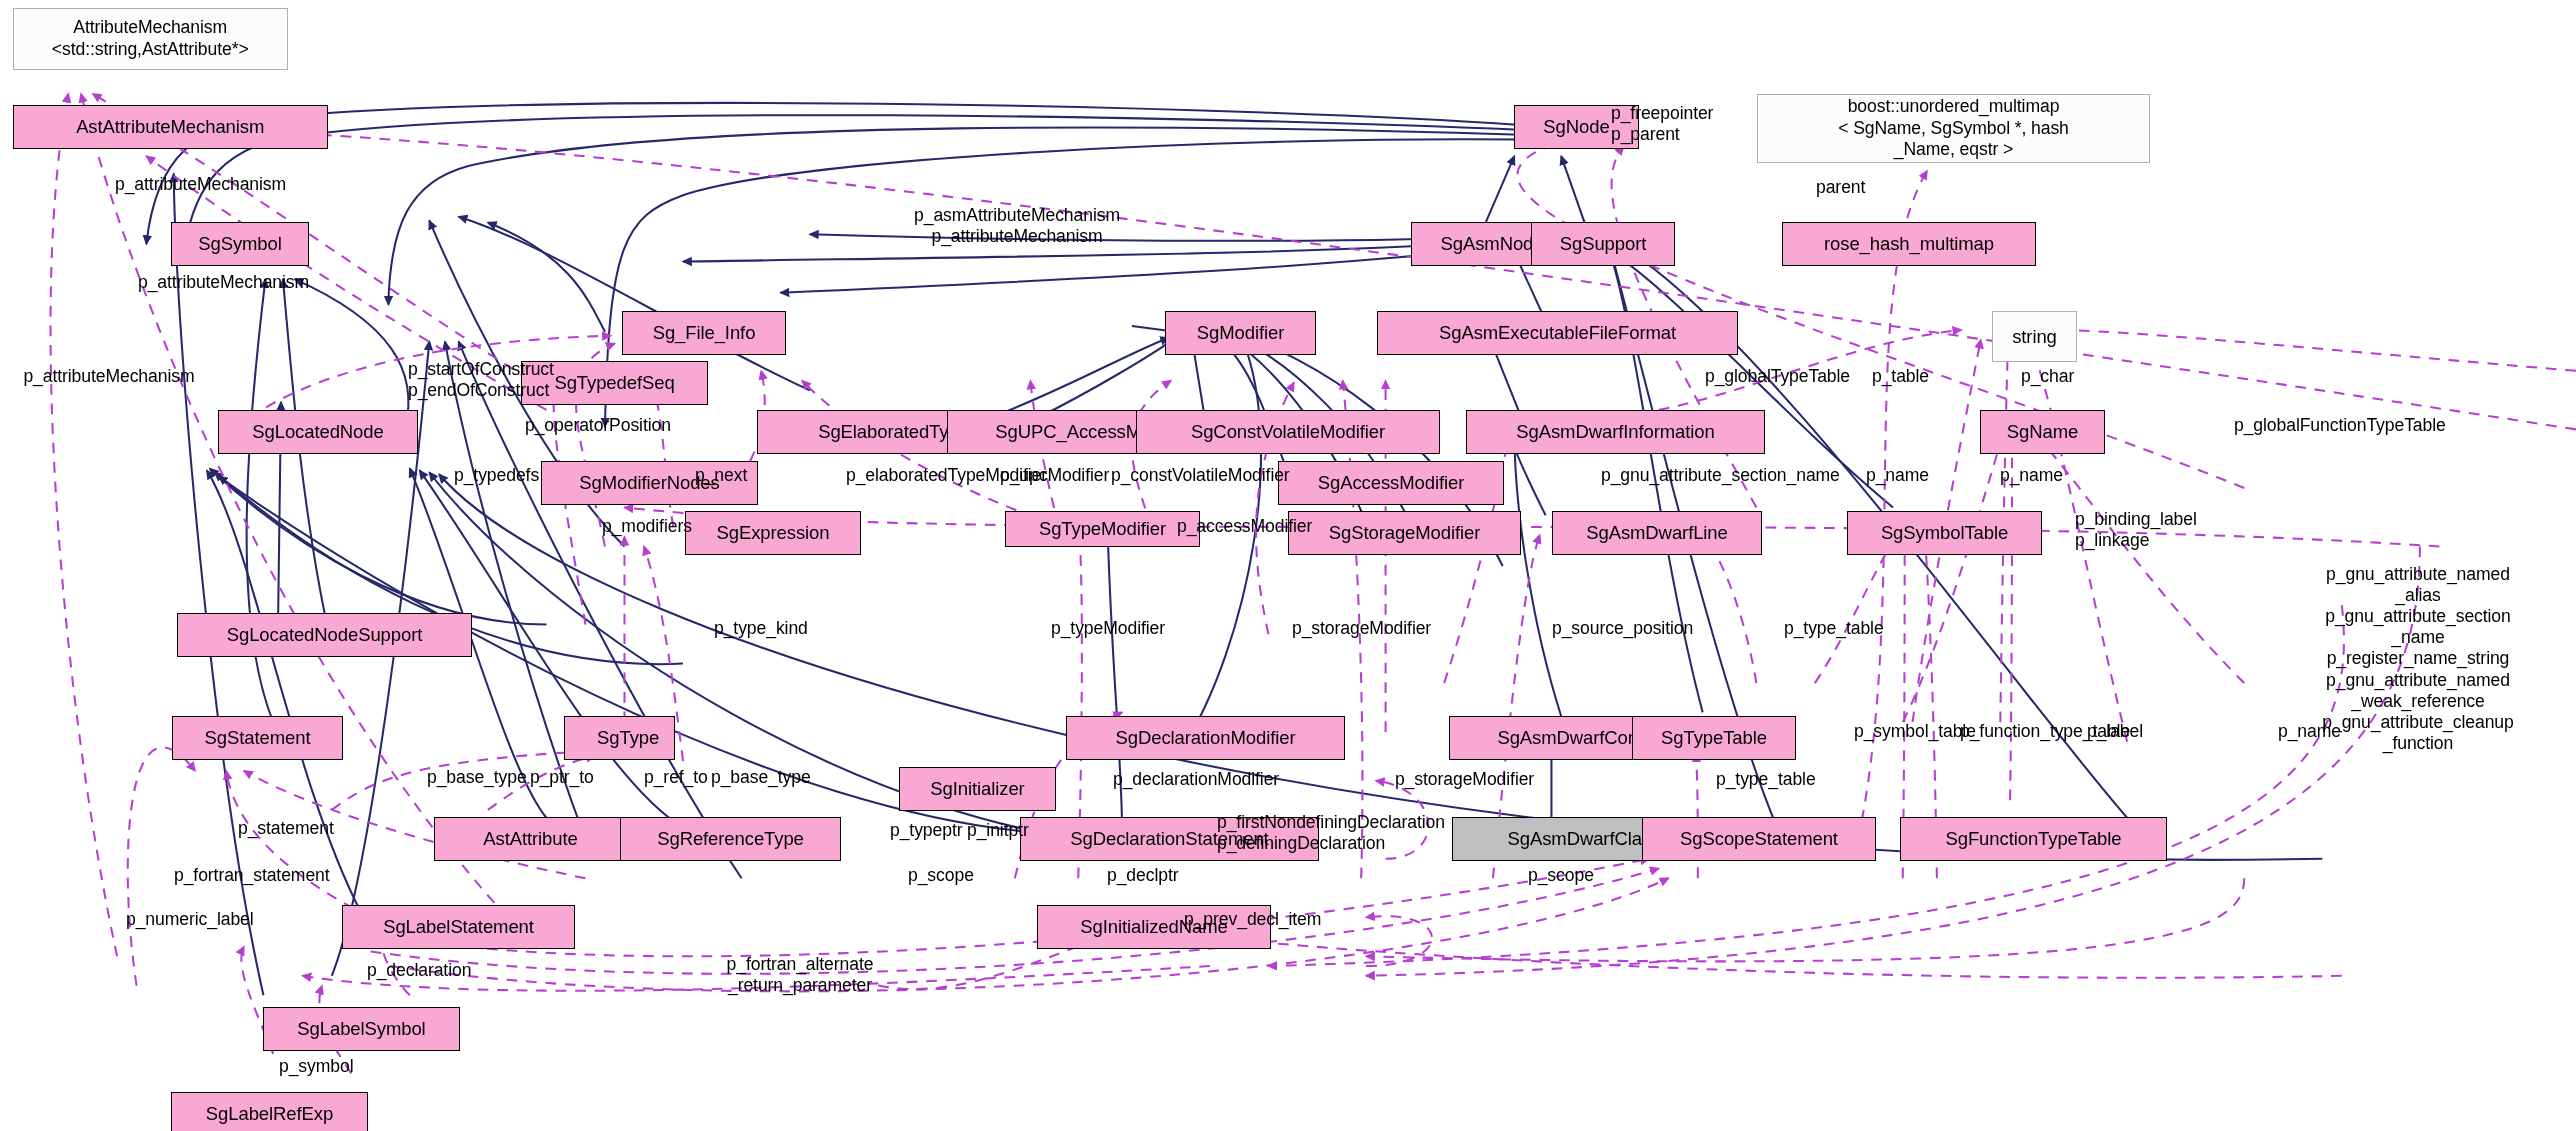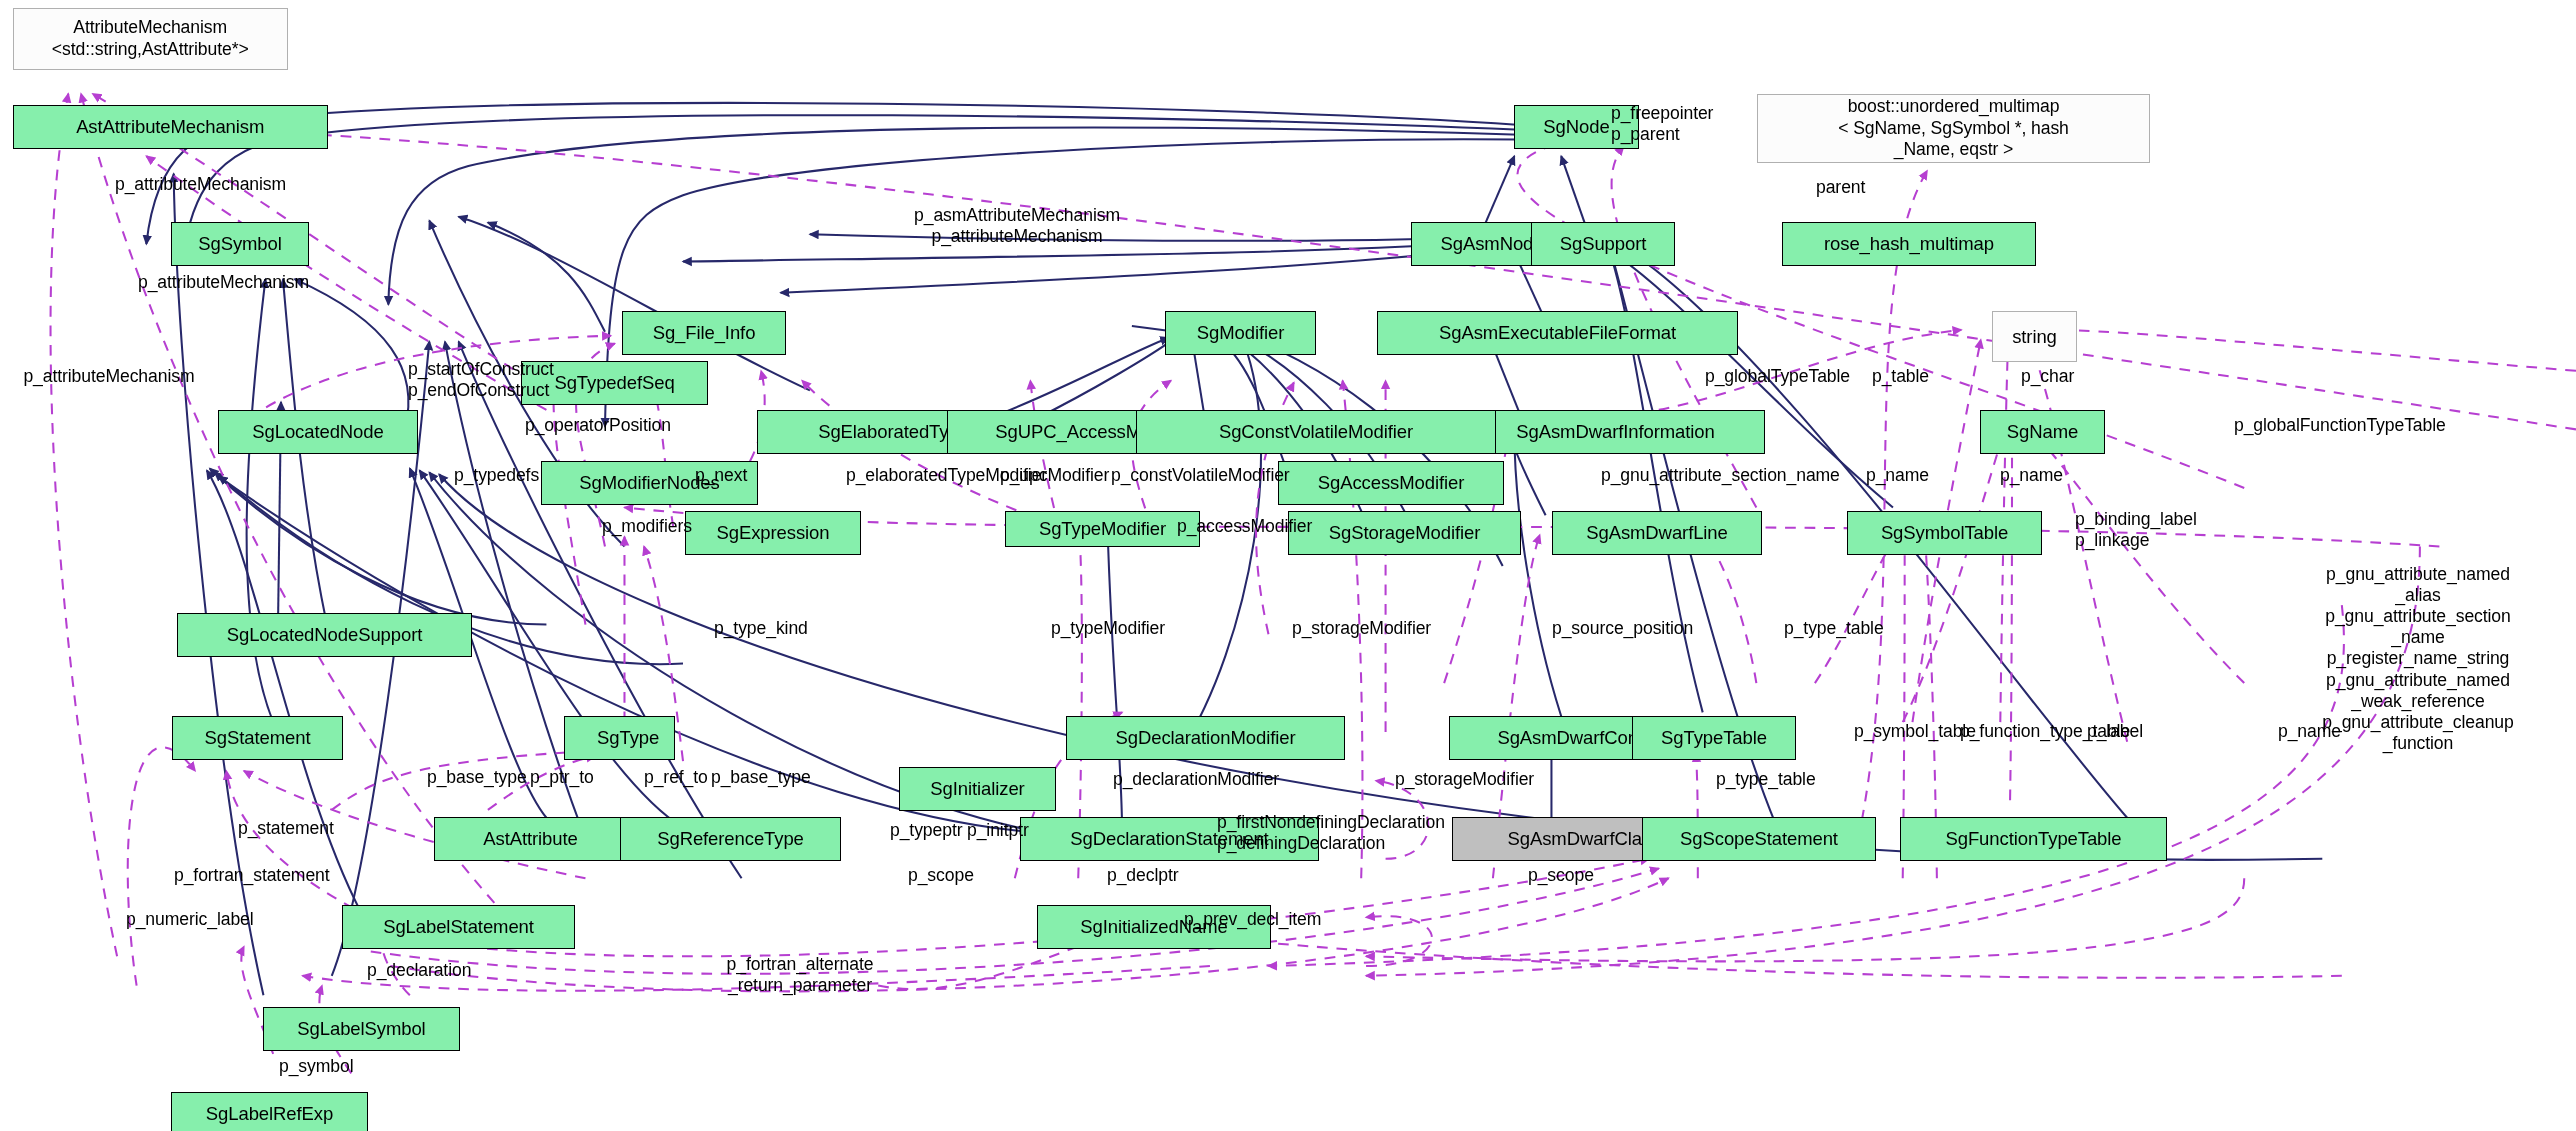--- a/index.html
+++ b/index.html
@@ -21,21 +21,21 @@
     position: absolute;
     left: 0;
     top: 0;
     width: 2576px;
     height: 1132px;
   }
   .node {
     position: absolute;
     box-sizing: border-box;
     border: 1.6px solid #000000;
-    background: #86efac;
+    background: #f9a8d4;
     color: #000000;
     font-size: 18.5px;
     line-height: 1.18;
     text-align: center;
     display: flex;
     align-items: center;
     justify-content: center;
     padding: 2px 6.8px;
     white-space: pre;
     letter-spacing: -0.1px;
@@ -249,21 +249,21 @@
       <div class="node" style="left: 622px; top: 311px; width: 164px; height: 44px;">Sg_File_Info</div>
       <div class="node" style="left: 1165px; top: 311px; width: 151px; height: 44px;">SgModifier</div>
       <div class="node" style="left: 1377px; top: 311px; width: 361px; height: 44px;">SgAsmExecutableFileFormat</div>
       <div class="node faint" style="left: 1992px; top: 311px; width: 85px; height: 51px;">string</div>
       <div class="node" style="left: 521px; top: 361px; width: 187px; height: 44px;">SgTypedefSeq</div>
       <div class="node" style="left: 218px; top: 410px; width: 200px; height: 44px;">SgLocatedNode</div>
       <div class="node" style="left: 1466px; top: 410px; width: 299px; height: 44px;">SgAsmDwarfInformation</div>
       <div class="node" style="left: 1980px; top: 410px; width: 125px; height: 44px;">SgName</div>
       <div class="node" style="left: 757px; top: 410px; width: 338px; height: 44px;">SgElaboratedTypeModifier</div>
       <div class="node" style="left: 947px; top: 410px; width: 292px; height: 44px;">SgUPC_AccessModifier</div>
-      <div class="node" style="left: 1136px; top: 410px; width: 360px; height: 44px;">SgConstVolatileModifier</div>
+      <div class="node" style="left: 1136px; top: 410px; width: 304px; height: 44px;">SgConstVolatileModifier</div>
       <div class="node" style="left: 541px; top: 461px; width: 217px; height: 44px;">SgModifierNodes</div>
       <div class="node" style="left: 1278px; top: 461px; width: 226px; height: 44px;">SgAccessModifier</div>
       <div class="node" style="left: 685px; top: 511px; width: 176px; height: 44px;">SgExpression</div>
       <div class="node" style="left: 1005px; top: 511px; width: 195px; height: 36px;">SgTypeModifier</div>
       <div class="node" style="left: 1288px; top: 511px; width: 233px; height: 44px;">SgStorageModifier</div>
       <div class="node" style="left: 1552px; top: 511px; width: 210px; height: 44px;">SgAsmDwarfLine</div>
       <div class="node" style="left: 1847px; top: 511px; width: 195px; height: 44px;">SgSymbolTable</div>
       <div class="node" style="left: 177px; top: 613px; width: 295px; height: 44px;">SgLocatedNodeSupport</div>
       <div class="node" style="left: 172px; top: 716px; width: 171px; height: 44px;">SgStatement</div>
       <div class="node" style="left: 564px; top: 716px; width: 111px; height: 44px; padding-left: 24px;">SgType</div>

